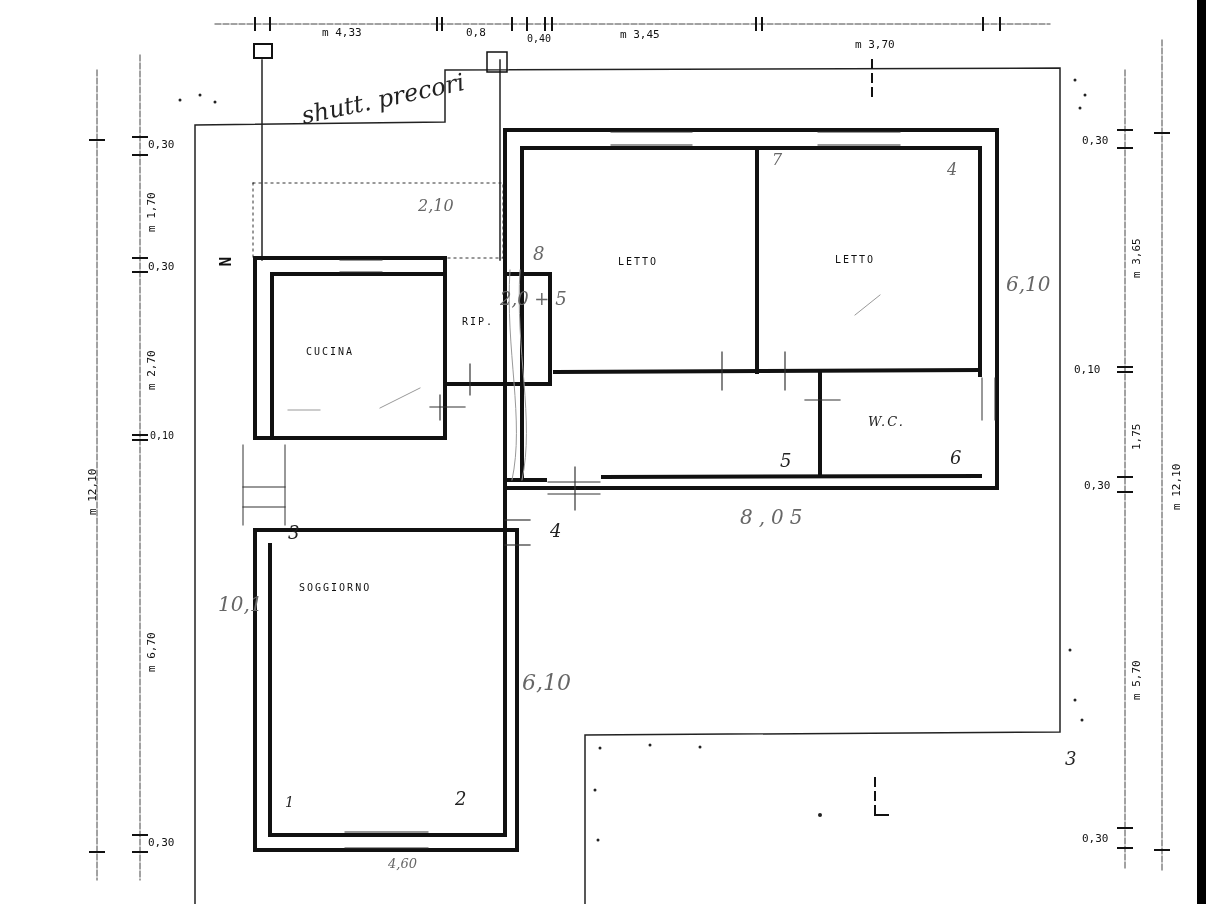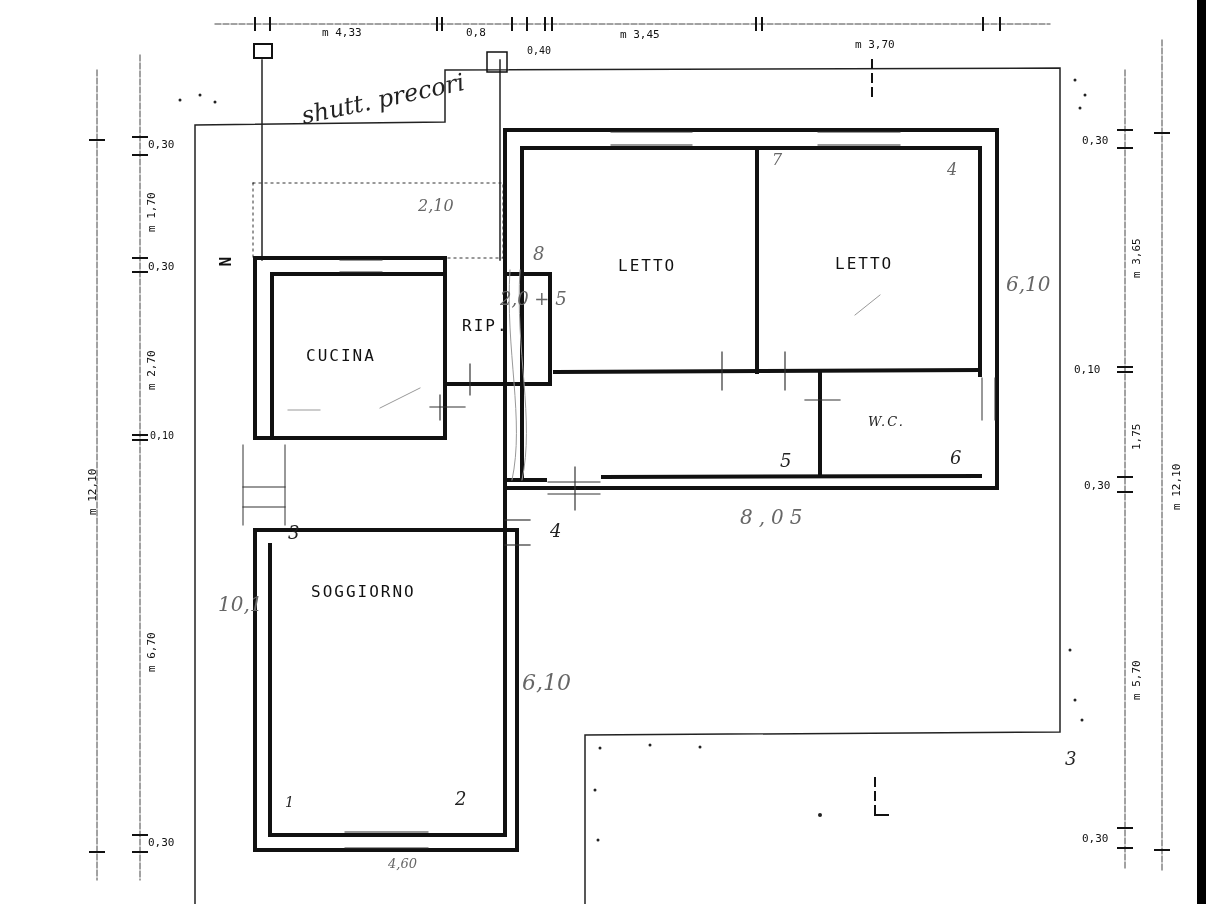--- a/index.html
+++ b/index.html
@@ -1,20 +1,20 @@
 <!DOCTYPE html>
 <html><head>
 <meta charset="utf-8">
 <style>
   html,body{margin:0;padding:0;background:#fff;}
   body{width:1206px;height:904px;position:relative;overflow:hidden;font-family:"DejaVu Sans",sans-serif;}
   .plan{position:absolute;left:0;top:0;width:1206px;height:904px;}
   .edge-band{position:absolute;top:0;width:10px;height:904px;background:#000;}
   .lbl{position:absolute;font-family:"DejaVu Sans Mono",monospace;color:#111;white-space:nowrap;}
-  .room-lbl{font-size:16px;letter-spacing:2px;}
+  .room-lbl{font-size:10px;letter-spacing:2px;}
   .dim{font-size:11px;}
   .vdim{font-size:11px;transform:rotate(-90deg);transform-origin:left top;}
   .hand{font-family:"DejaVu Serif",serif;font-style:italic;color:#666;}
   .hand-dark{font-family:"DejaVu Serif",serif;font-style:italic;color:#222;}
 </style>
 </head>
 <body>
 
 <div class="plan">
   <svg width="1206" height="904" viewBox="0 0 1206 904">
@@ -161,26 +161,26 @@
       </g>
     </g>
   </svg>
 
   
   <div class="lbl room-lbl" style="left:306px;top:346px;">CUCINA</div>
   <div class="lbl room-lbl" style="left:462px;top:316px;">RIP.</div>
   <div class="lbl room-lbl" style="left:618px;top:256px;">LETTO</div>
   <div class="lbl room-lbl" style="left:835px;top:254px;">LETTO</div>
   <div class="lbl room-lbl hand-dark" style="left:868px;top:414px;font-size:13px;">W.C.</div>
-  <div class="lbl room-lbl" style="left:311px;top:582px;">SOGGIORNO</div>
+  <div class="lbl room-lbl" style="left:299px;top:582px;">SOGGIORNO</div>
 
   
   <div class="lbl dim" style="left:322px;top:26px;">m 4,33</div>
   <div class="lbl dim" style="left:466px;top:26px;">0,8</div>
-  <div class="lbl dim" style="left:527px;top:33px;font-size:10px;margin-top:12px;">0,40</div>
+  <div class="lbl dim" style="left:527px;top:33px;font-size:10px;">0,40</div>
   <div class="lbl dim" style="left:620px;top:28px;">m 3,45</div>
   <div class="lbl dim" style="left:855px;top:26px;margin-top:12px;">m 3,70</div>
 
   
   <div class="lbl vdim" style="left:86px;top:515px;">m 12,10</div>
   <div class="lbl dim" style="left:148px;top:138px;">0,30</div>
   <div class="lbl vdim" style="left:145px;top:232px;">m 1,70</div>
   <div class="lbl dim" style="left:148px;top:260px;">0,30</div>
   <div class="lbl vdim" style="left:145px;top:390px;">m 2,70</div>
   <div class="lbl dim" style="left:150px;top:430px;font-size:10px;">0,10</div>

